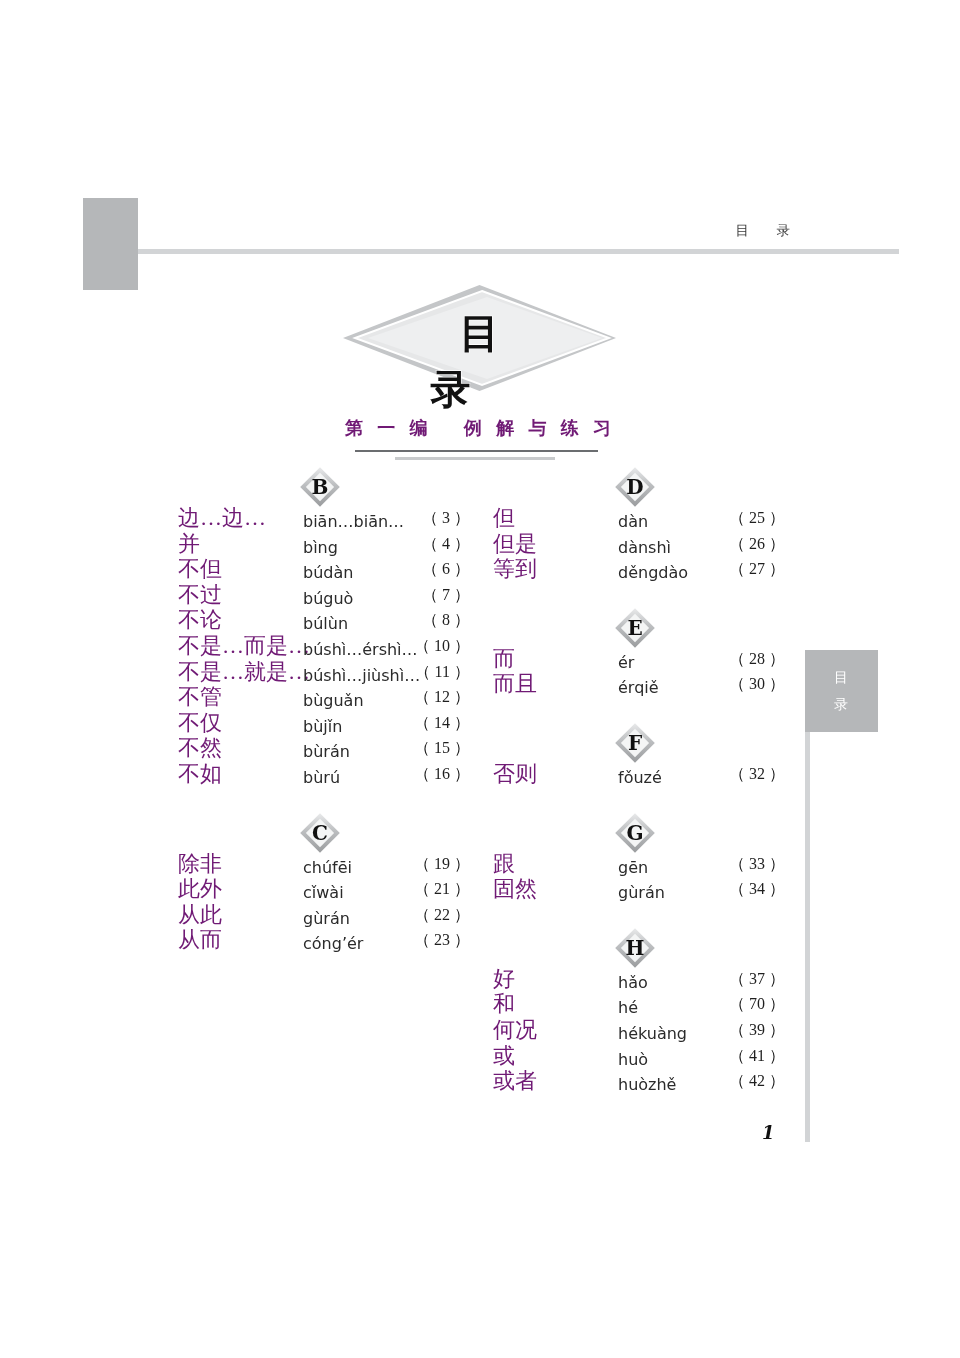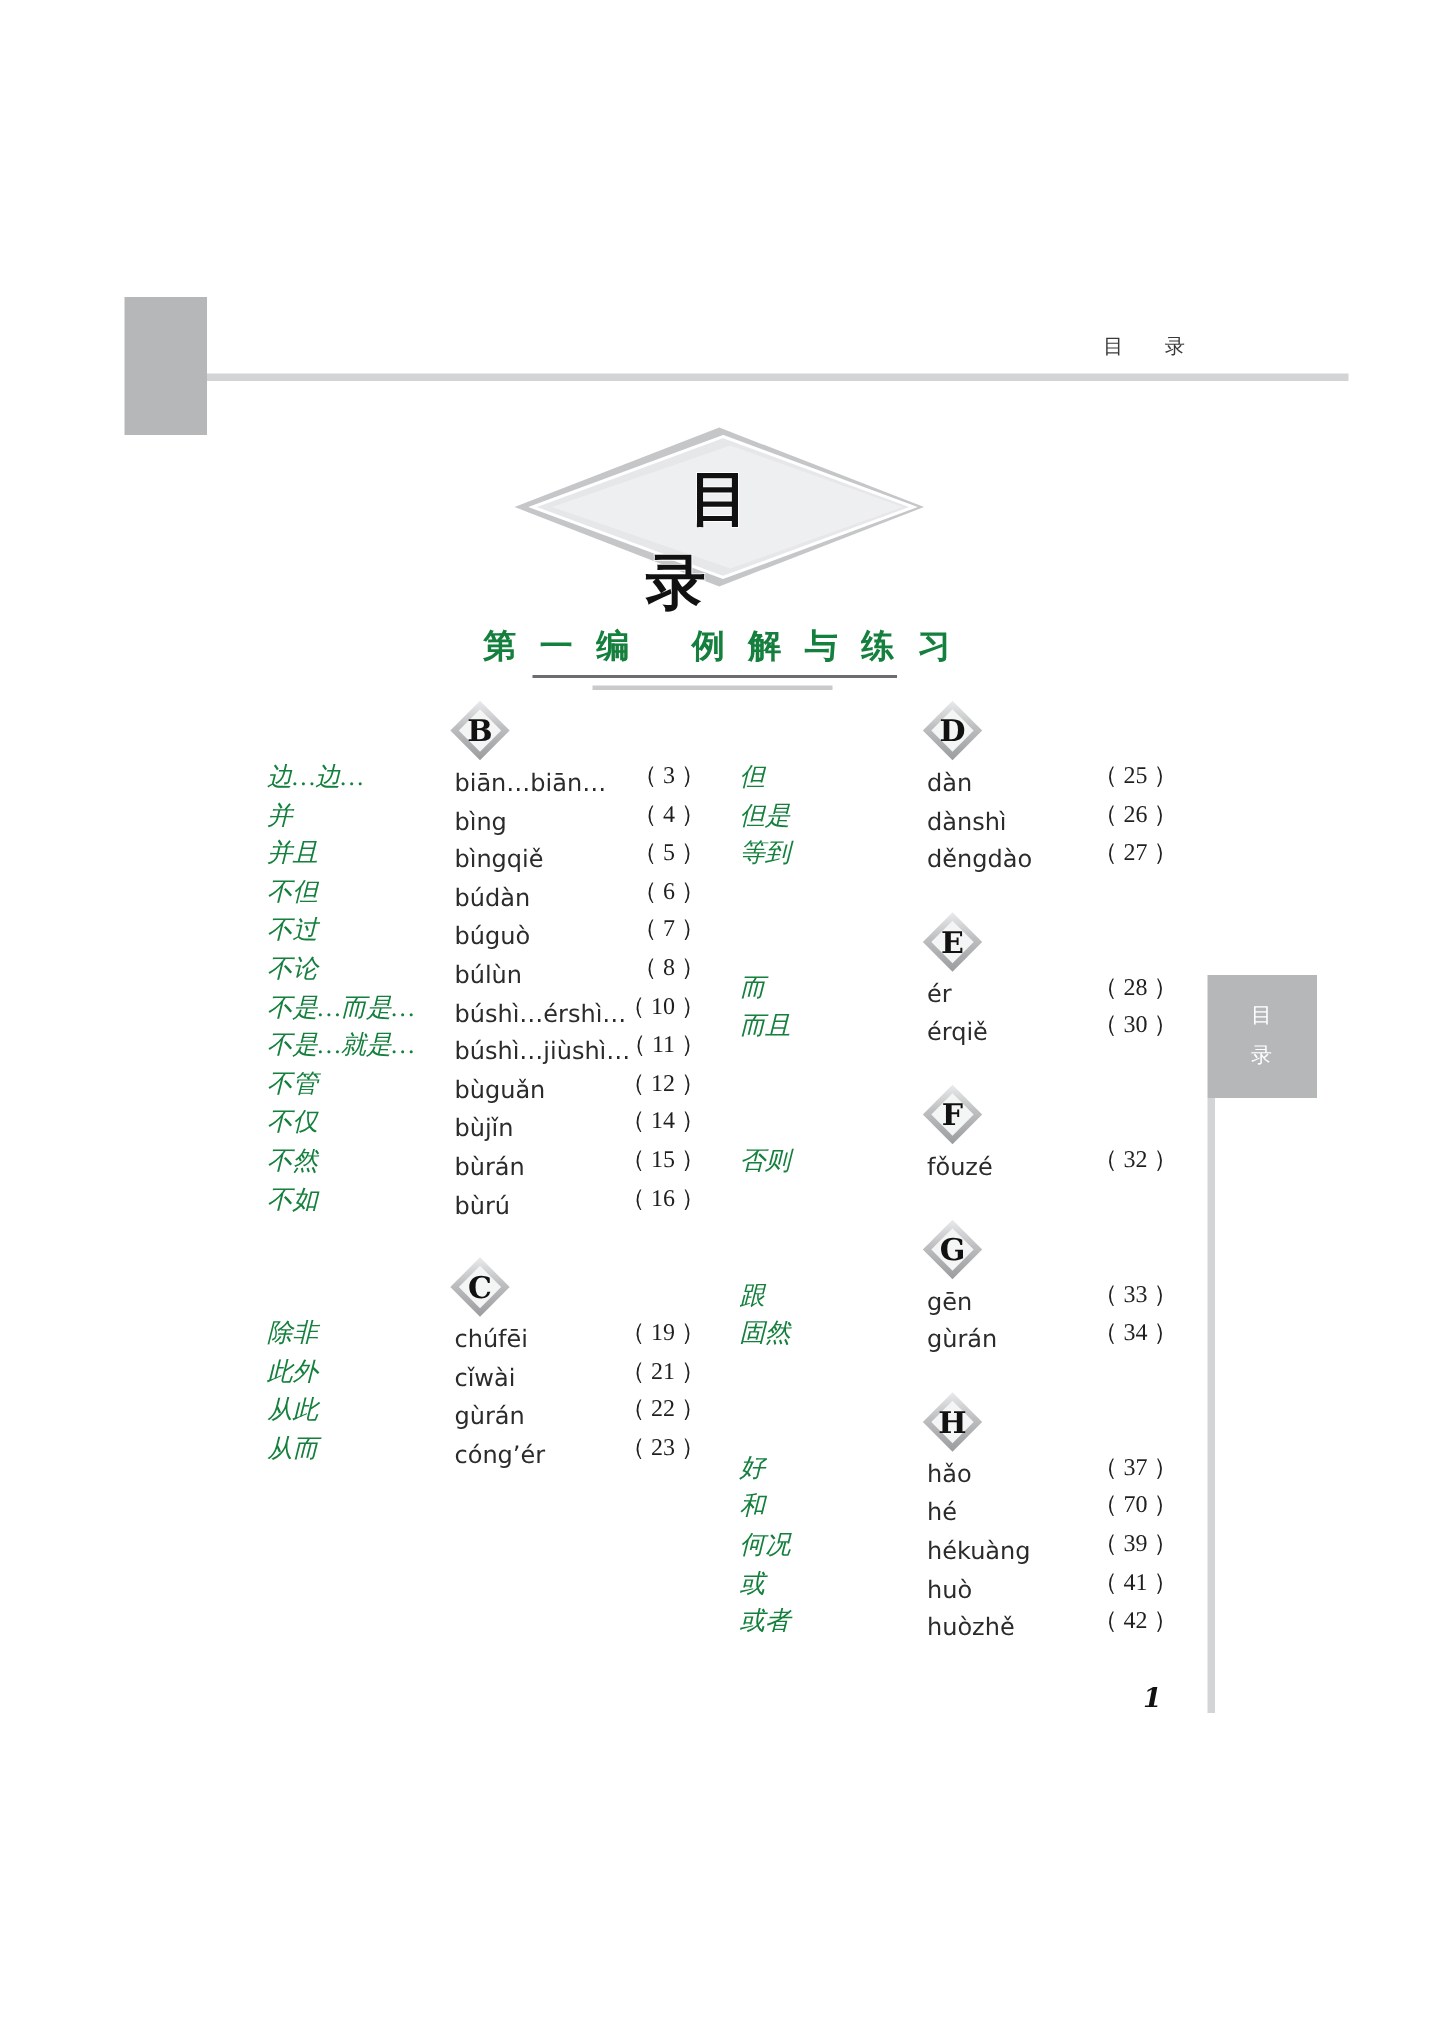--- a/index.html
+++ b/index.html
@@ -85,24 +85,24 @@
   
   .part-head {
     position: absolute;
     left: 0;
     top: 416px;
     width: 960px;
     text-align: center;
   }
   .part-head .label {
     display: inline-block;
-    font-size: 22px;
+    font-size: 18px;
     font-weight: bold;
     letter-spacing: 4px;
-    color: #15803d;
+    color: #701a75;
     font-family: "DejaVu Sans", "Liberation Sans", sans-serif;
     padding: 0 4px 6px 4px;
     white-space: pre;
   }
   .part-rule-1 {
     position: absolute;
     left: 355px;
     top: 450px;
     width: 243px;
     height: 2px;
@@ -166,26 +166,25 @@
   }
 
   .entry {
     position: relative;
     height: 25.6px;
   }
   .entry .hz {
     position: absolute;
     left: 18px;
     top: 0;
-    font-size: 17px;
+    font-size: 22px;
     font-family: "Liberation Serif", "DejaVu Serif", serif;
-    color: #15803d;
+    color: #701a75;
     white-space: nowrap;
     line-height: 24px;
-    font-style: italic;
   }
   .entry .py {
     position: absolute;
     left: 143px;
     top: 4px;
     font-size: 16px;
     font-family: "DejaVu Sans", "Liberation Sans", sans-serif;
     color: #2b2b2b;
     white-space: nowrap;
     line-height: 24px;
@@ -284,25 +283,20 @@
           <span class="hz">边…边…</span>
           <span class="py">biān…biān…</span>
           <span class="pg">（ 3 ）</span>
         </div>
         <div class="entry">
           <span class="hz">并</span>
           <span class="py">bìng</span>
           <span class="pg">（ 4 ）</span>
         </div>
         <div class="entry">
-          <span class="hz">并且</span>
-          <span class="py">bìngqiě</span>
-          <span class="pg">（ 5 ）</span>
-        </div>
-        <div class="entry">
           <span class="hz">不但</span>
           <span class="py">búdàn</span>
           <span class="pg">（ 6 ）</span>
         </div>
         <div class="entry">
           <span class="hz">不过</span>
           <span class="py">búguò</span>
           <span class="pg">（ 7 ）</span>
         </div>
         <div class="entry">

